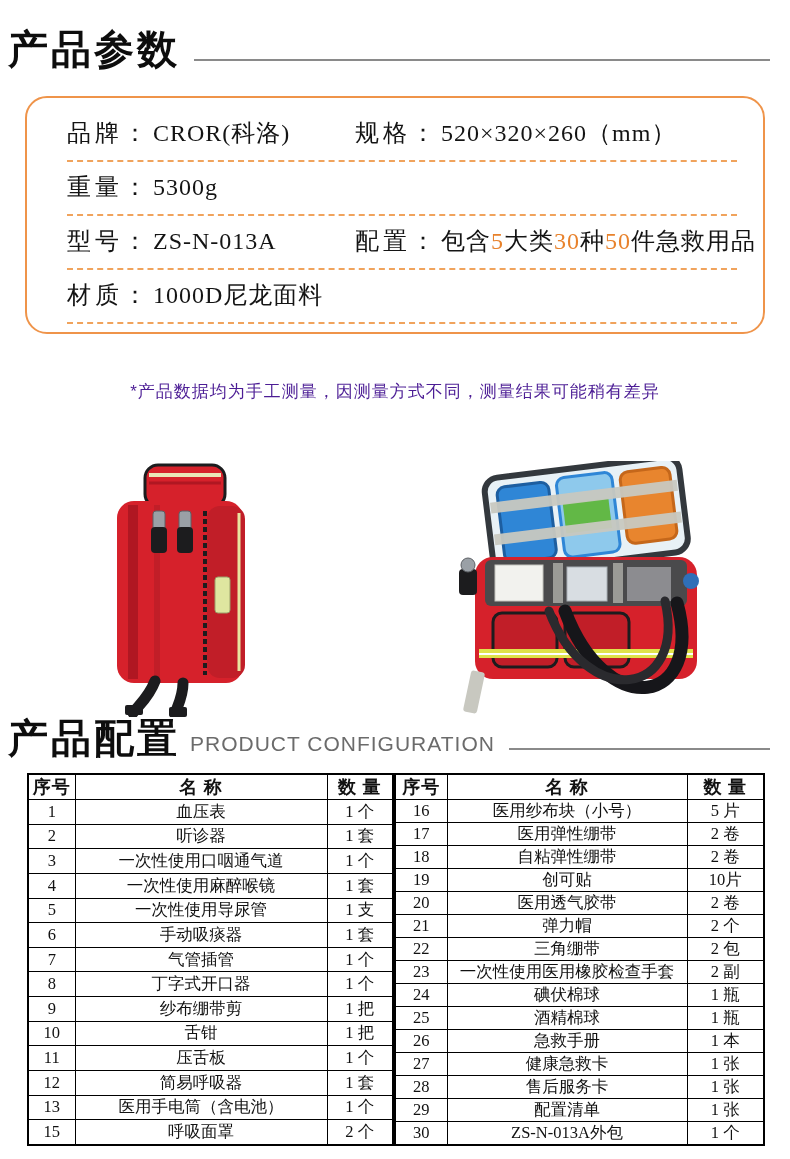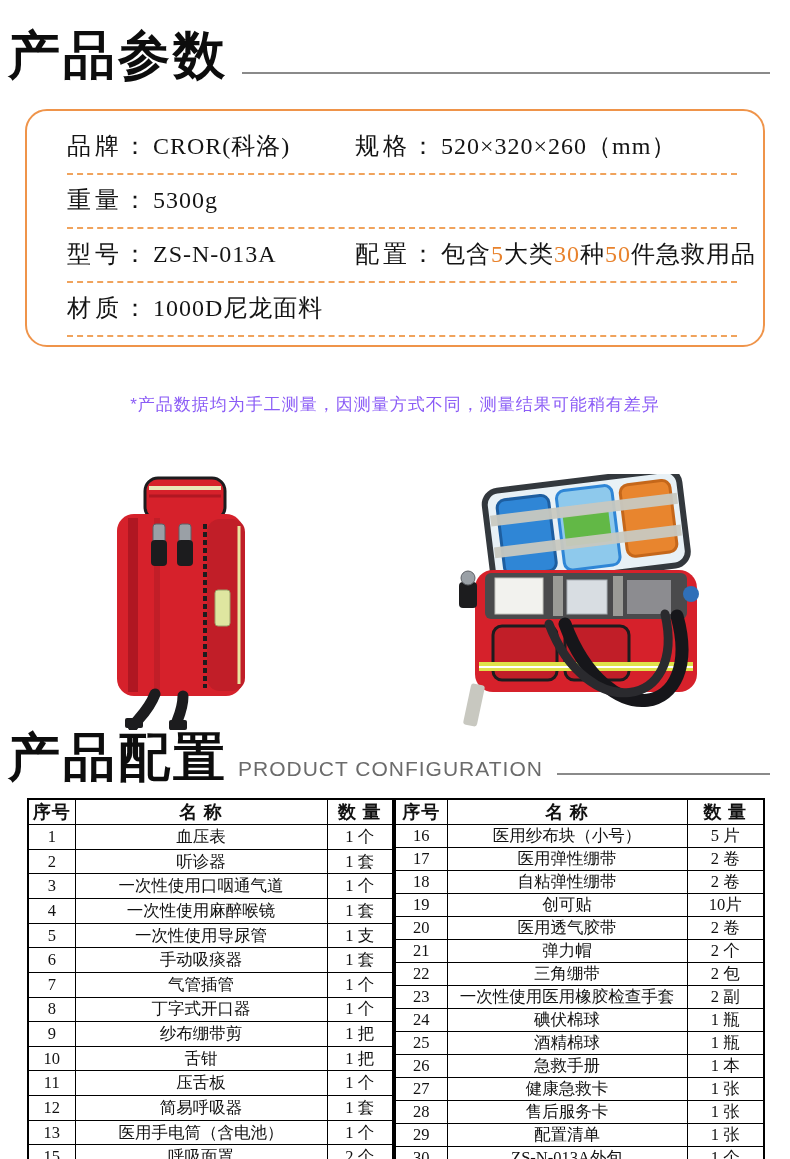--- a/index.html
+++ b/index.html
@@ -1,35 +1,35 @@
 <!DOCTYPE html>
 <html><head>
 <meta charset="utf-8">
 <style>
   html,body{margin:0;padding:0;background:#fff;}
   body{width:790px;font-family:"Liberation Sans",sans-serif;color:#111;}
   .page{position:relative;width:790px;height:1159px;overflow:hidden;background:#fff;}
 
   
   .sec-header{display:flex;align-items:flex-end;padding:0 20px 0 8px;margin-top:28px;}
-  .sec-title-cn{font-size:52px;font-weight:bold;color:#0d0d0d;letter-spacing:3px;line-height:1.05;}
+  .sec-title-cn{font-size:40px;font-weight:bold;color:#0d0d0d;letter-spacing:3px;line-height:1.05;}
   .sec-title-en{font-size:21px;color:#6b6b6b;letter-spacing:1px;margin:0 0 3px 10px;white-space:nowrap;}
   .sec-line{flex:1;height:2px;background:#8a8a8a;margin:0 0 9px 14px;}
 
   
   .param-box{margin:26px 25px 0 25px;border:2px solid #ef944a;border-radius:22px;padding:10px 26px 8px 40px;}
   .p-row{display:flex;align-items:baseline;padding:9px 0 11px 0;border-bottom:2px dashed #f0a35c;
          font-family:"Liberation Serif",serif;font-size:24px;color:#141414;white-space:nowrap;}
   .pair{display:flex;align-items:baseline;}
   .pair.first{min-width:288px;}
   .lbl{letter-spacing:4px;margin-right:2px;}
   .val{letter-spacing:1px;}
   .hl{color:#e8822c;}
 
-  .disclaimer{margin-top:46px;text-align:center;color:#8b5cf6;font-size:17px;letter-spacing:1px;}
+  .disclaimer{margin-top:46px;text-align:center;color:#4c1d95;font-size:17px;letter-spacing:1px;}
 
   
   .photos{display:flex;justify-content:space-between;align-items:flex-start;margin:58px 55px 0 75px;height:256px;}
 
   
   .tables{display:flex;margin:14px 25px 0 27px;font-family:"Liberation Serif",serif;}
   table{border-collapse:collapse;border:2px solid #000;table-layout:fixed;}
   th,td{border:1px solid #000;text-align:center;overflow:hidden;white-space:nowrap;padding:0 2px;}
   th{font-size:18px;font-weight:bold;height:23px;letter-spacing:1px;}
   td{font-size:16.5px;height:20px;}

